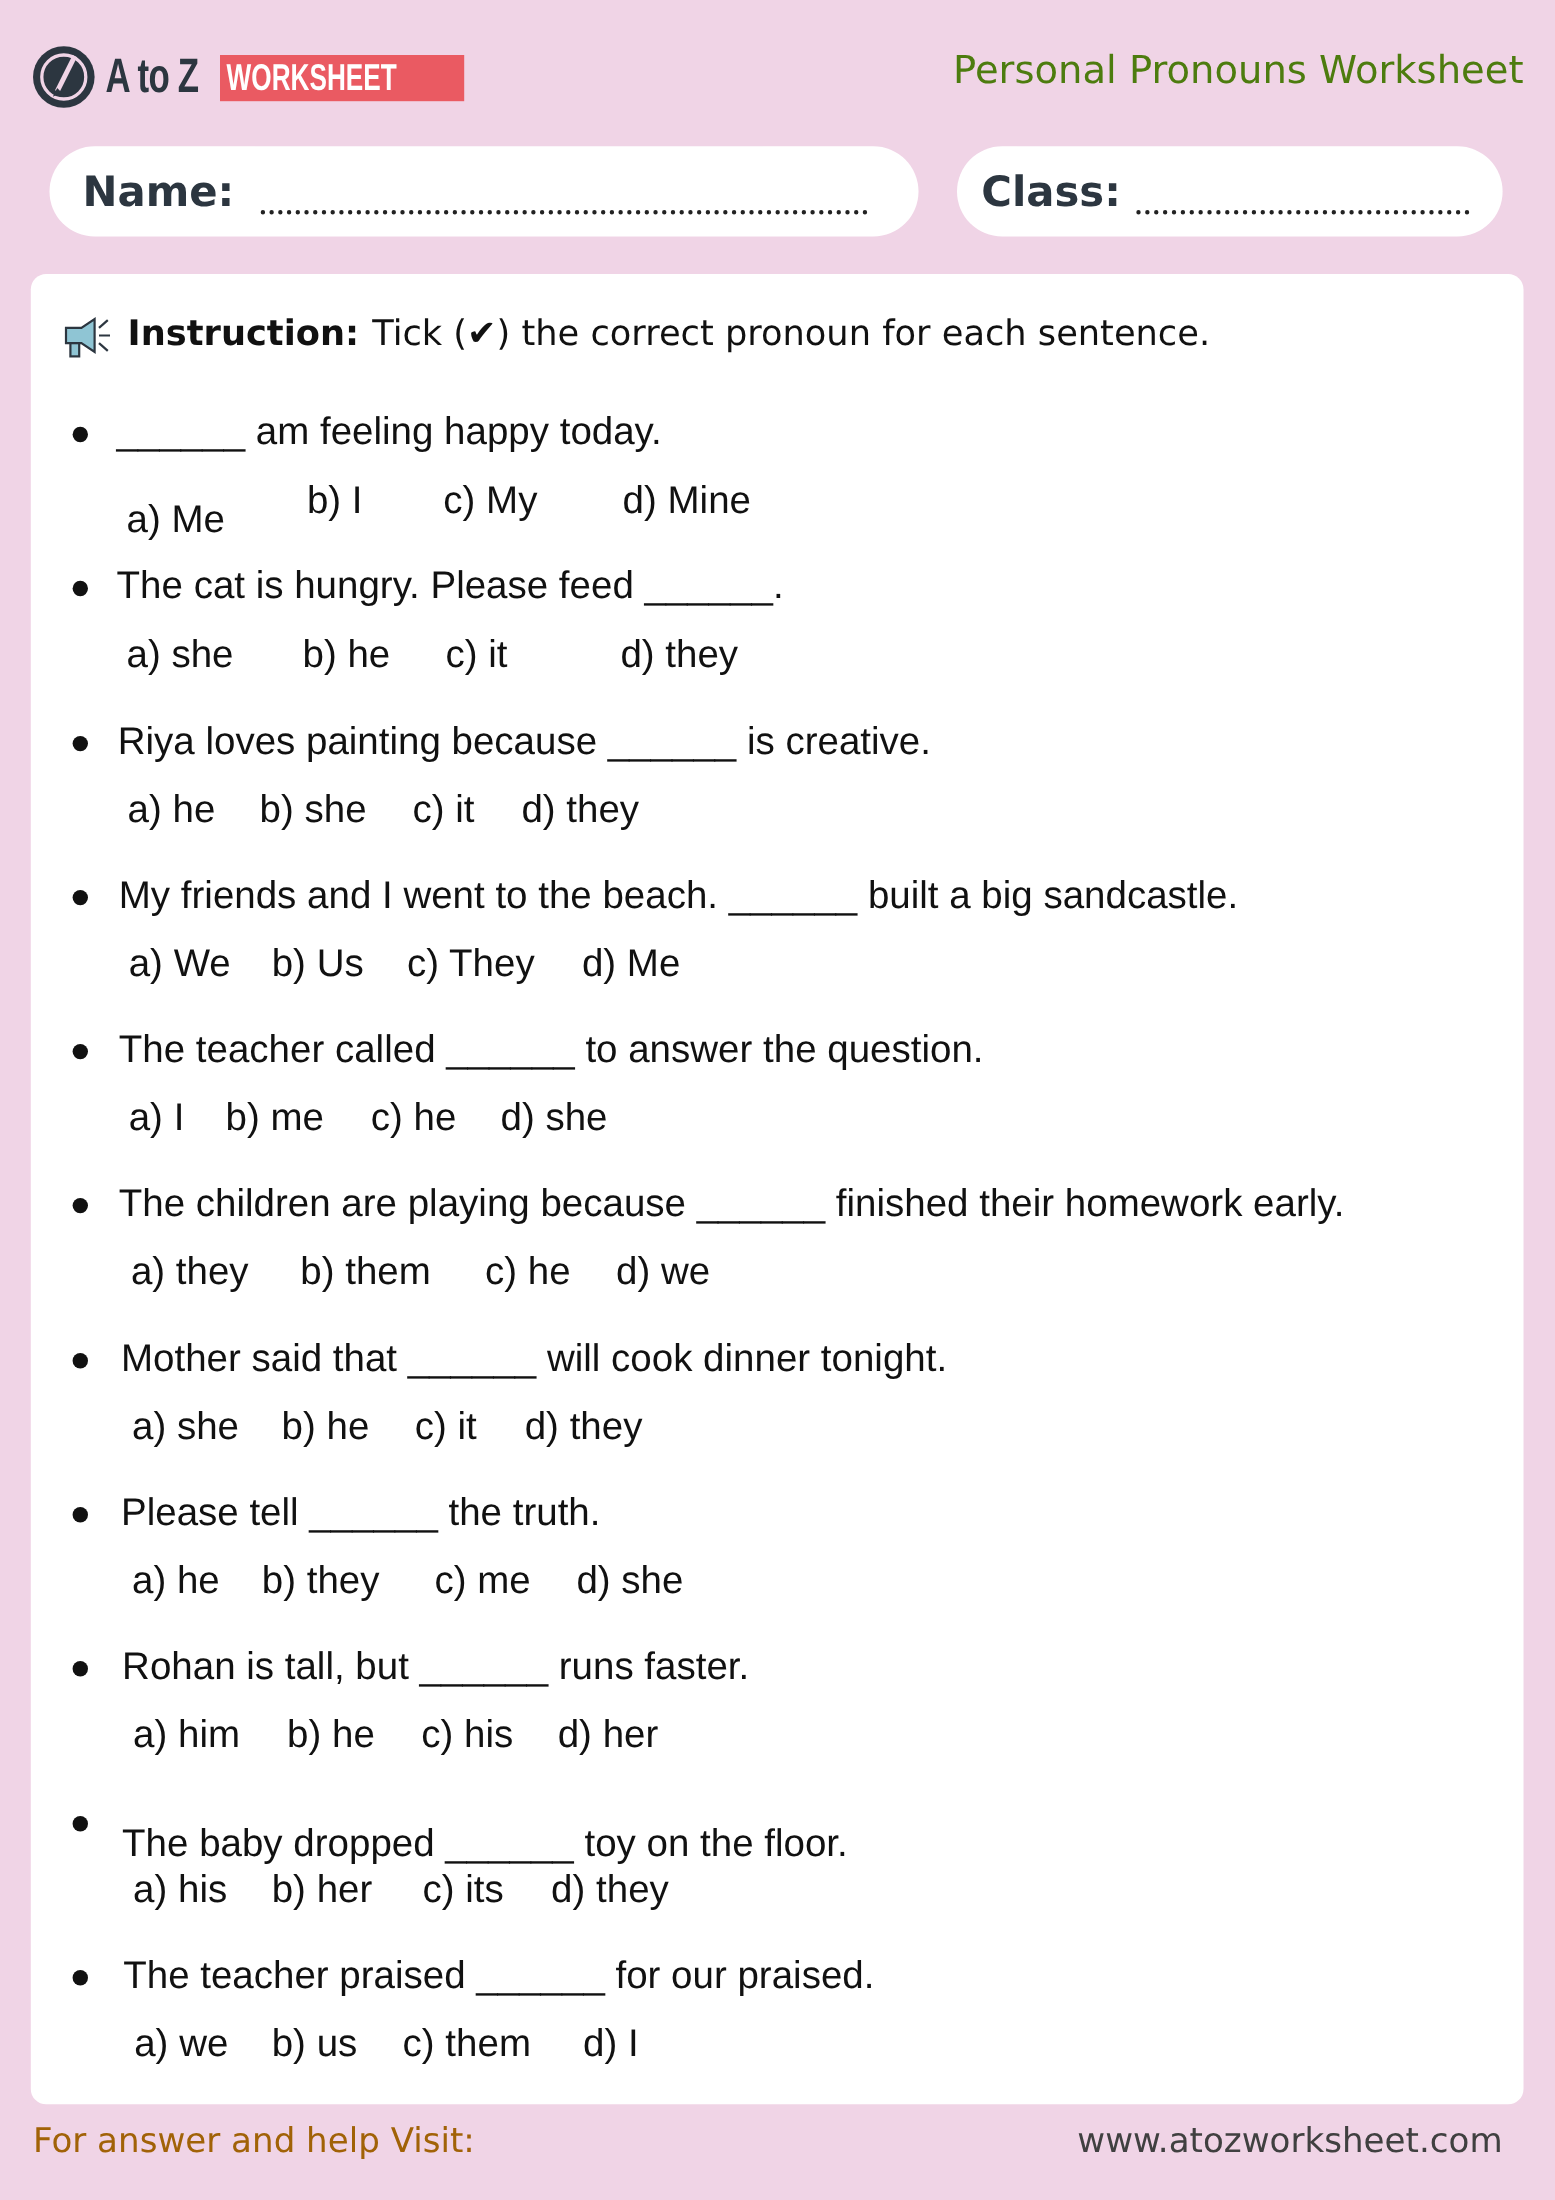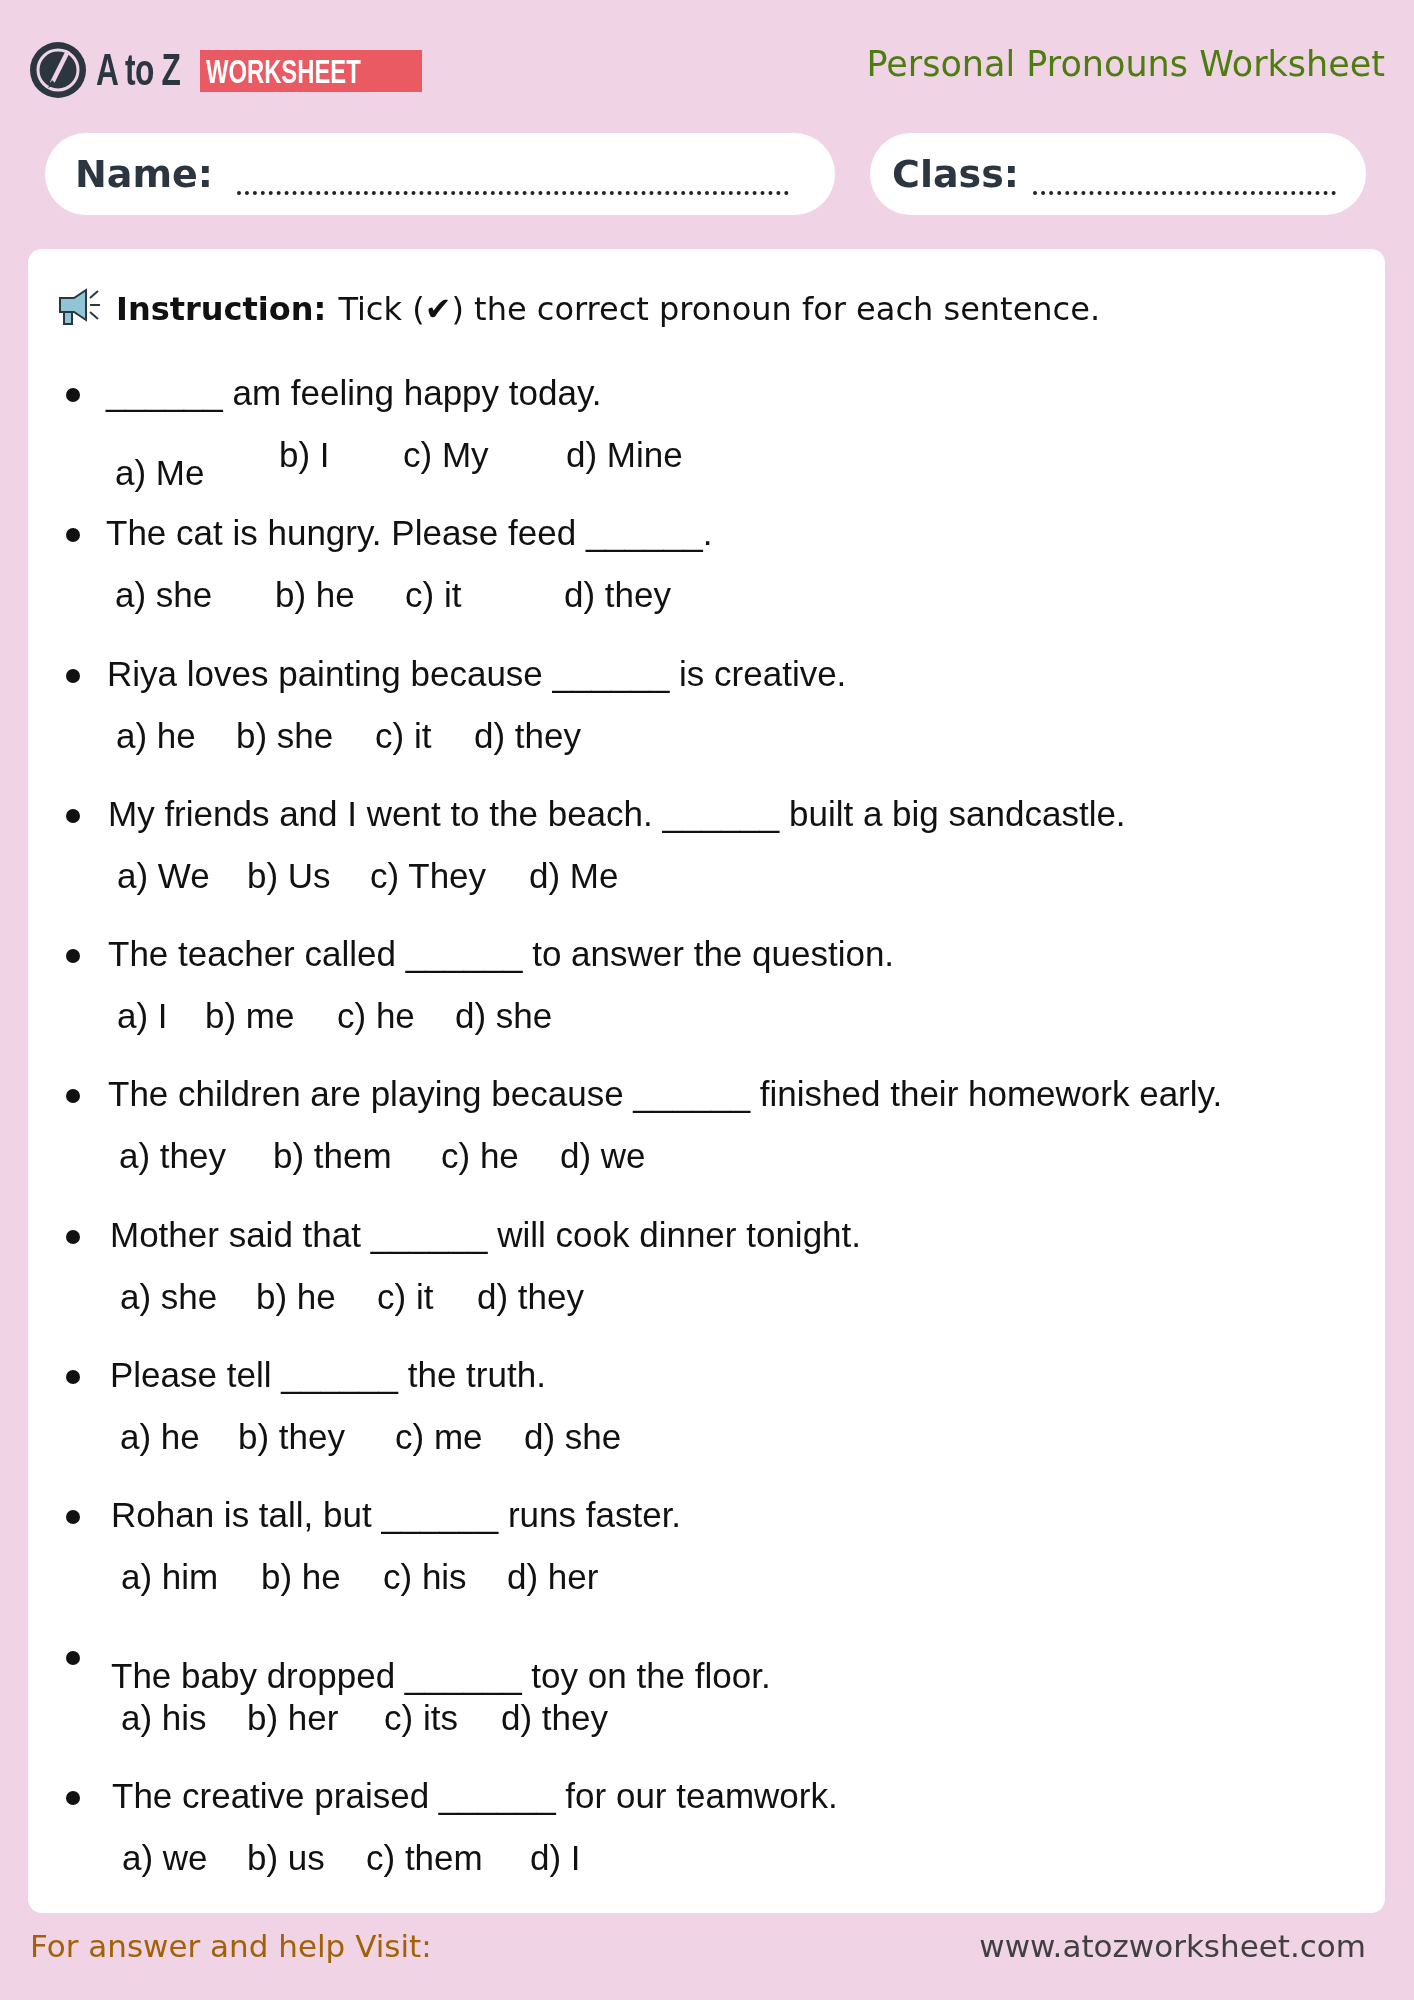--- a/index.html
+++ b/index.html
@@ -12,21 +12,21 @@
   .logo-badge { position:absolute; left:172px; top:12px; background:#ea5a62; color:#fff; font-family:"Liberation Sans", sans-serif;
                 font-weight:bold; font-size:34px; height:42px; line-height:42px; padding:0 6px; }
   .logo-badge span { display:inline-block; transform:scaleX(0.7); transform-origin:left center; width:210px; white-space:nowrap;}
   .title { position:absolute; right:29px; top:44px; font-size:35px; font-weight:normal; color:#4d7c0f; }
   .pill { position:absolute; background:#fff; border-radius:42px; height:82px; top:133px; display:flex; align-items:center; }
   .pill-name { left:45px; width:790px; }
   .pill-class { left:870px; width:496px; }
   .pill-label { font-weight:bold; font-size:38px; color:#2c3640; margin-left:30px; }
   .dots { flex:1; height:30px; border-bottom:4px dotted #222; margin:0 46px 0 24px; align-self:center; transform:translateY(4px);}
   .card { position:absolute; left:28px; top:249px; width:1357px; height:1664px; background:#fff; border-radius:14px; }
-  .instr { position:absolute; left:56px; top:284px; display:flex; align-items:flex-end; font-size:32px; }
+  .instr { position:absolute; left:56px; top:284px; display:flex; align-items:flex-start; font-size:32px; }
   .instr svg { width:50px; height:44px; margin-right:10px; }
   .instr-label { font-weight:bold; margin-right:12px; }
   .q-bullet { position:absolute; left:66px; width:14px; height:14px; border-radius:50%; background:#111; }
   .q-text { position:absolute; font-size:35px; white-space:nowrap; font-family:"Liberation Sans", sans-serif; }
   .opt { position:absolute; font-size:35px; white-space:nowrap; font-family:"Liberation Sans", sans-serif; }
   .footer-left { position:absolute; left:30px; top:1928px; font-size:31px; color:#a16207; }
   .footer-right { position:absolute; right:48px; top:1928px; font-size:31px; color:#404040; }
 </style>
 </head>
 <body>
@@ -122,21 +122,21 @@
     <div class="opt" style="left: 261px; top: 1557px;">b) he</div>
     <div class="opt" style="left: 383px; top: 1557px;">c) his</div>
     <div class="opt" style="left: 507px; top: 1557px;">d) her</div>
     <div class="q-bullet" style="top: 1651px;"></div>
     <div class="q-text" style="left: 111px; top: 1636px; margin-top: 20px;">The baby dropped ______ toy on the floor.</div>
     <div class="opt" style="left: 121px; top: 1698px;">a) his</div>
     <div class="opt" style="left: 247px; top: 1698px;">b) her</div>
     <div class="opt" style="left: 384px; top: 1698px;">c) its</div>
     <div class="opt" style="left: 501px; top: 1698px;">d) they</div>
     <div class="q-bullet" style="top: 1791px;"></div>
-    <div class="q-text" style="left: 112px; top: 1776px;">The creative praised ______ for our teamwork.</div>
+    <div class="q-text" style="left: 112px; top: 1776px;">The teacher praised ______ for our praised.</div>
     <div class="opt" style="left: 122px; top: 1838px;">a) we</div>
     <div class="opt" style="left: 247px; top: 1838px;">b) us</div>
     <div class="opt" style="left: 366px; top: 1838px;">c) them</div>
     <div class="opt" style="left: 530px; top: 1838px;">d) I</div>
   </div>
 
 <div class="footer-left">For answer and help Visit:</div>
 <div class="footer-right">www.atozworksheet.com</div>
 
 </body></html>

